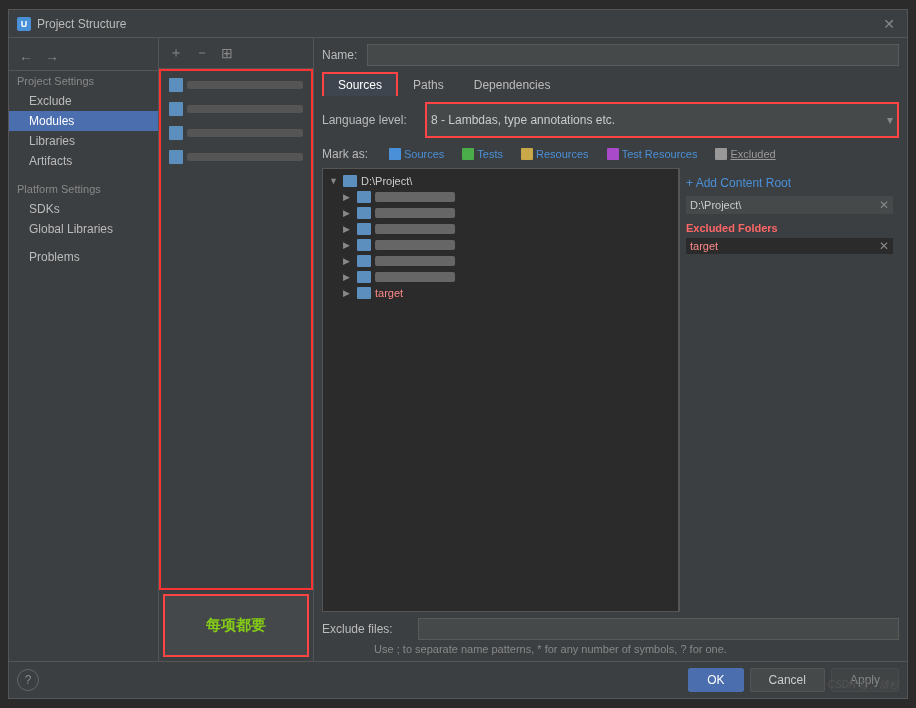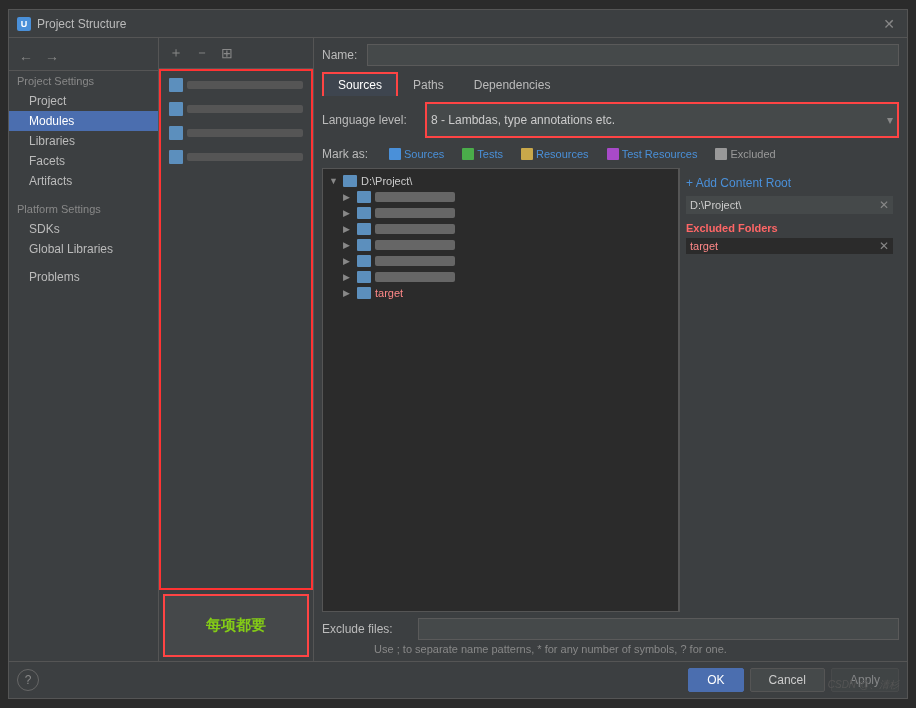--- a/index.html
+++ b/index.html
@@ -537,30 +537,27 @@
     <div class="sidebar">
 
       <div style="display:flex;align-items:center;padding:4px 6px;gap:4px;border-bottom:1px solid #555;">
         <button class="toolbar-btn">←</button>
         <button class="toolbar-btn">→</button>
       </div>
 
       <div class="nav-section-header">Project Settings</div>
 
       <div class="nav-item">
-        <span>Project</span>
+        <span>Exclude</span>
       </div>
       <div class="nav-item selected">
         <span>Modules</span>
       </div>
       <div class="nav-item">
         <span>Libraries</span>
-      </div>
-      <div class="nav-item">
-        <span>Facets</span>
       </div>
       <div class="nav-item">Artifacts</div>
 
       <div class="nav-separator"></div>
       <div class="nav-section-header">Platform Settings</div>
       <div class="nav-item">
         <span>SDKs</span>
       </div>
       <div class="nav-item">
         <span>Global Libraries</span>
@@ -636,21 +633,21 @@
           <span>Tests</span>
         </button>
         <button class="mark-btn">
           <div class="mark-icon-resources"></div>
           <span>Resources</span>
         </button>
         <button class="mark-btn">
           <div class="mark-icon-testres"></div>
           <span>Test Resources</span>
         </button>
-        <button class="mark-btn" style="color:#999;">
+        <button class="mark-btn" style="color:#999;text-decoration:underline;">
           <div class="mark-icon-excluded"></div>
           <span>Excluded</span>
         </button>
       </div>
 
       <div class="content-area">
 
         <div class="file-tree">
 
           <div class="tree-item">

